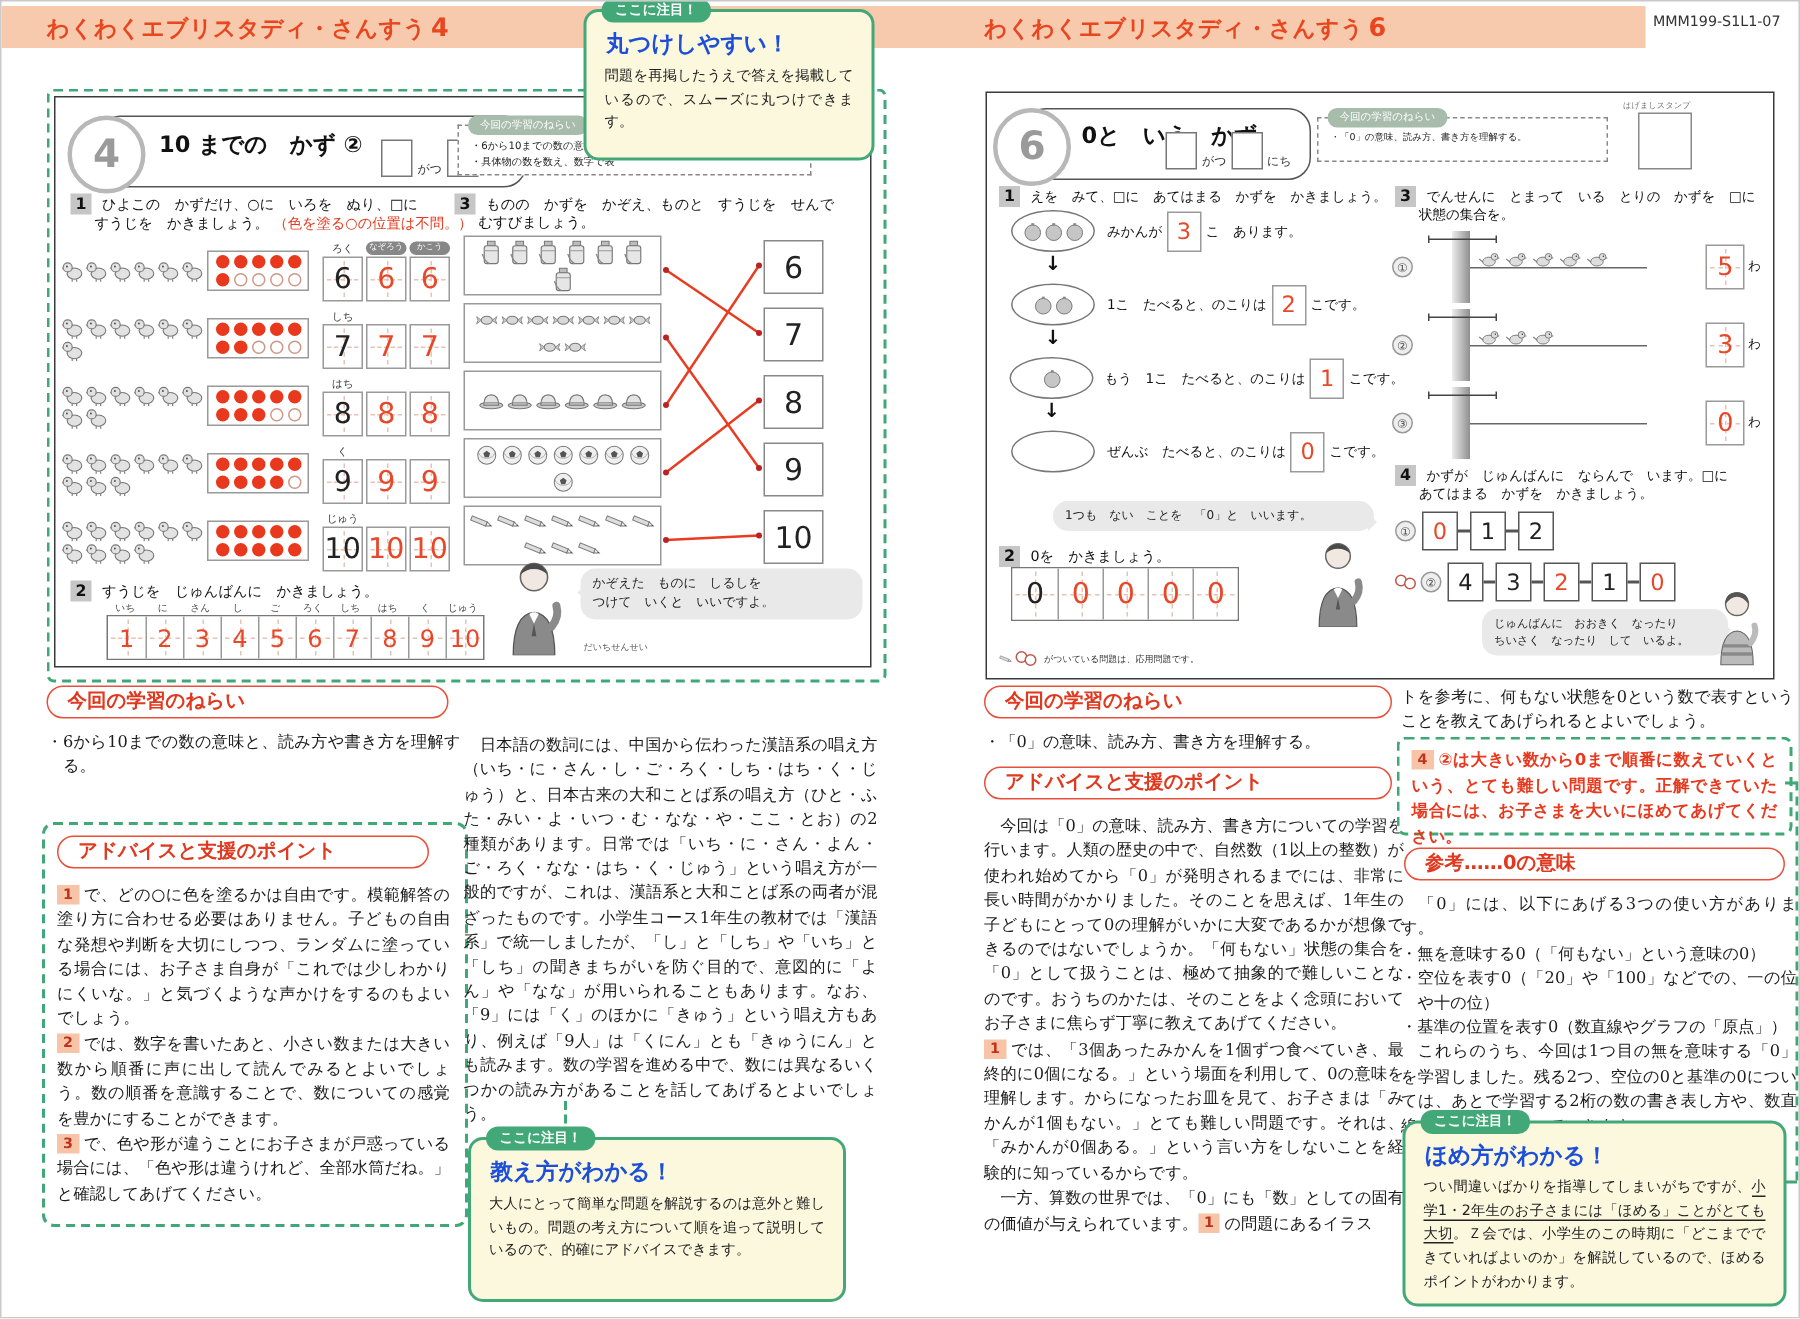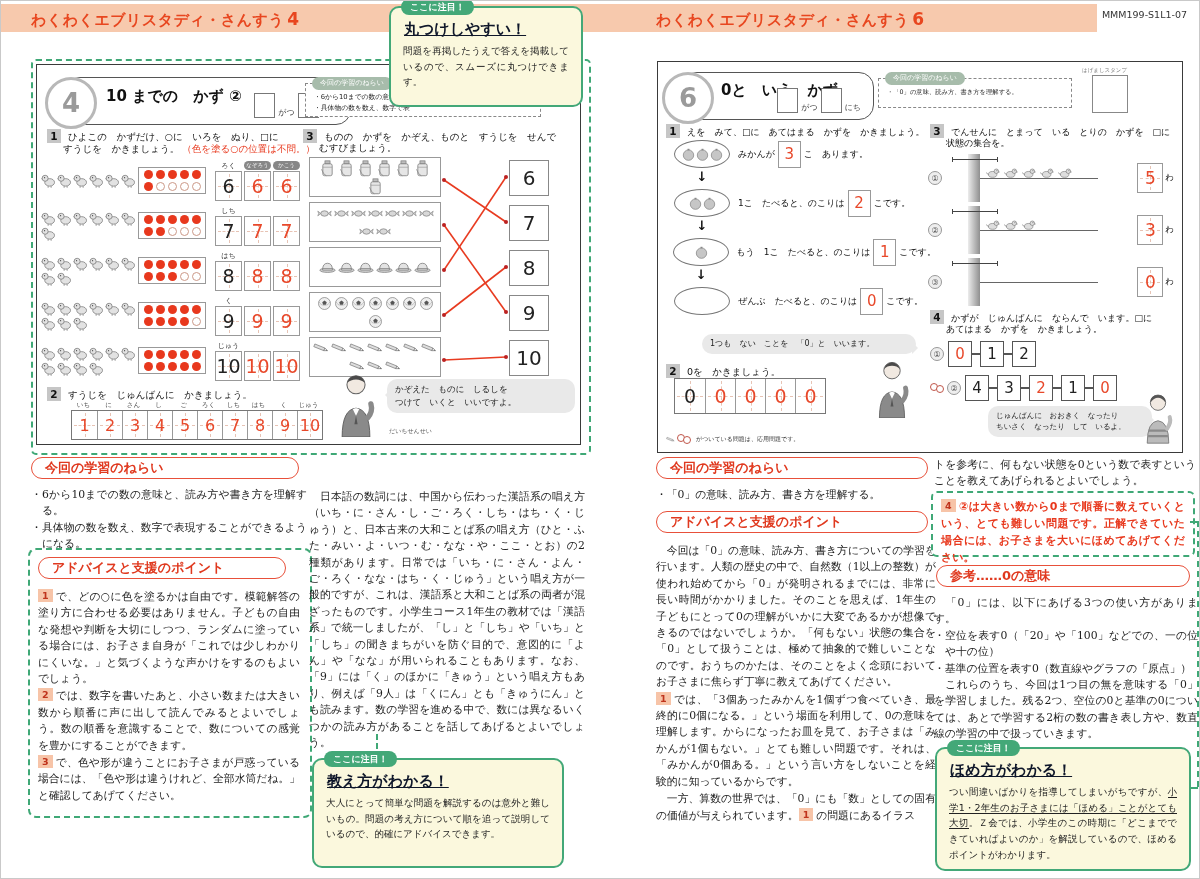--- a/index.html
+++ b/index.html
@@ -92,21 +92,21 @@
     font-size:15px;background:#fff;box-sizing:border-box;}
   .chain-link{width:8px;height:2px;background:#555;flex:none;}
   .chal{position:relative;width:15px;height:10px;display:inline-block;margin-right:2px;flex:none;}
   .chal i{position:absolute;width:8px;height:8px;border:1.2px solid #c0564a;border-radius:50%;background:#fff;box-sizing:border-box;}
   .chal i + i{left:6px;top:2px;}
   .footnote{position:absolute;font-size:6px;color:#333;display:flex;align-items:center;gap:2px;}
   
   .callout{position:absolute;background:#fbf8dd;border:2px solid #43a878;border-radius:10px;z-index:6;}
   .cbadge{position:absolute;top:-9px;left:10px;background:#43a878;color:#fff;font-size:9px;font-weight:bold;
     line-height:16px;padding:0 9px;border-radius:9px;}
-  .ctitle{color:#0f172a;font-weight:bold;font-size:15px;margin:12px 0 4px 13px;text-decoration:underline;}
+  .ctitle{color:#1d4ed8;font-weight:bold;font-size:15px;margin:12px 0 4px 13px;}
   .cbody{font-size:9.5px;line-height:1.65;margin:0 12px;color:#222;text-align:justify;}
   
   .capsule{position:absolute;border:1.5px solid #e8503a;border-radius:13px;color:#e0391f;font-weight:bold;
     font-size:13px;line-height:20px;padding:0 0 0 13px;background:#fff;box-sizing:border-box;}
   .serif{font-family:"DejaVu Serif","Liberation Serif",serif;font-size:10.8px;line-height:1.52;color:#1b1b1b;
     text-align:justify;}
   .para{margin-bottom:1px;}
   .hang{padding-left:11px;text-indent:-11px;}
   .badge-num{display:inline-block;background:#f7c4a8;color:#bf331c;font-family:"DejaVu Sans",sans-serif;
     font-weight:bold;font-size:9.5px;line-height:13px;padding:0 4px;margin-right:3px;vertical-align:1px;}
@@ -740,21 +740,20 @@
 
   <div class="callout" style="left:388px;top:5px;width:190px;height:97px">
     <div class="cbadge">ここに注目！</div>
     <div class="ctitle">丸つけしやすい！</div>
     <div class="cbody">問題を再掲したうえで答えを掲載しているので、スムーズに丸つけできます。</div>
   </div>
 
   <div class="capsule" style="left:30px;top:456px;width:268px">今回の学習のねらい</div>
   <div id="l-goal-bullets" class="serif abs" style="left:30px;top:486px;width:276px">
       <div class="hang">・6から10までの数の意味と、読み方や書き方を理解する。</div>
-      <div class="hang">・具体物の数を数え、数字で表現することができるようになる。</div>
     </div>
 
   <div class="gdash" style="left:27px;top:547px;width:280px;height:266px;border-radius:8px"></div>
   <div class="capsule" style="left:37px;top:556px;width:248px">アドバイスと支援のポイント</div>
   <div id="l-advice" class="abs" style="left:37px;top:588px;width:262px">
       <div class="serif para"><span class="badge-num">1</span>で、どの○に色を塗るかは自由です。模範解答の塗り方に合わせる必要はありません。子どもの自由な発想や判断を大切にしつつ、ランダムに塗っている場合には、お子さま自身が「これでは少しわかりにくいな。」と気づくような声かけをするのもよいでしょう。</div>
       <div class="serif para"><span class="badge-num">2</span>では、数字を書いたあと、小さい数または大きい数から順番に声に出して読んでみるとよいでしょう。数の順番を意識することで、数についての感覚を豊かにすることができます。</div>
       <div class="serif para"><span class="badge-num">3</span>で、色や形が違うことにお子さまが戸惑っている場合には、「色や形は違うけれど、全部水筒だね。」と確認してあげてください。</div>
     </div>
 
@@ -1050,20 +1049,21 @@
   <div class="serif abs" style="left:933px;top:456px;width:262px">トを参考に、何もない状態を0という数で表すということを教えてあげられるとよいでしょう。</div>
 
   <div class="hl" style="left:930px;top:490px;width:264px;height:66px">
     <span class="badge-num">4</span><span>②は大きい数から0まで順番に数えていくという、とても難しい問題です。正解できていた場合には、お子さまを大いにほめてあげてください。</span>
   </div>
 
   <div class="capsule" style="left:935px;top:564px;width:254px">参考……0の意味</div>
   <div class="abs" style="left:933px;top:594px;width:264px">
     <div class="serif">　「0」には、以下にあげる3つの使い方があります。</div>
     <div id="r-ref-bullets">
+        <div class="serif hang">・無を意味する0（「何もない」という意味の0）</div>
         <div class="serif hang">・空位を表す0（「20」や「100」などでの、一の位や十の位）</div>
         <div class="serif hang">・基準の位置を表す0（数直線やグラフの「原点」）</div>
       </div>
     <div class="serif">　これらのうち、今回は1つ目の無を意味する「0」を学習しました。残る2つ、空位の0と基準の0については、あとで学習する2桁の数の書き表し方や、数直線の学習の中で扱っていきます。</div>
   </div>
 
   <div class="conn" style="left:1196px;top:520px;height:266px"></div>
   <div class="connh" style="left:1189px;top:520px;width:8px"></div>
   <div class="connh" style="left:1189px;top:786px;width:8px"></div>
 

